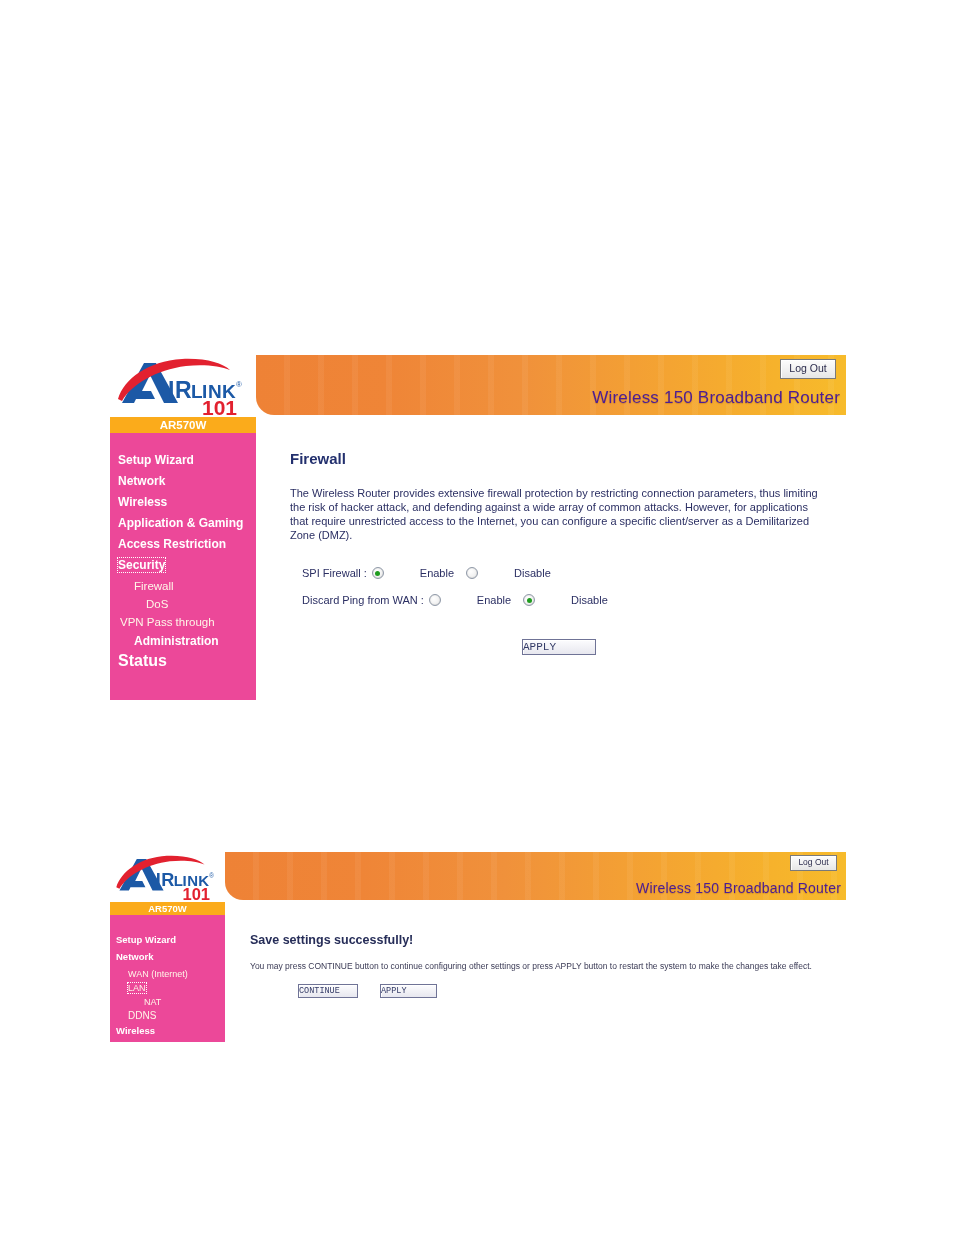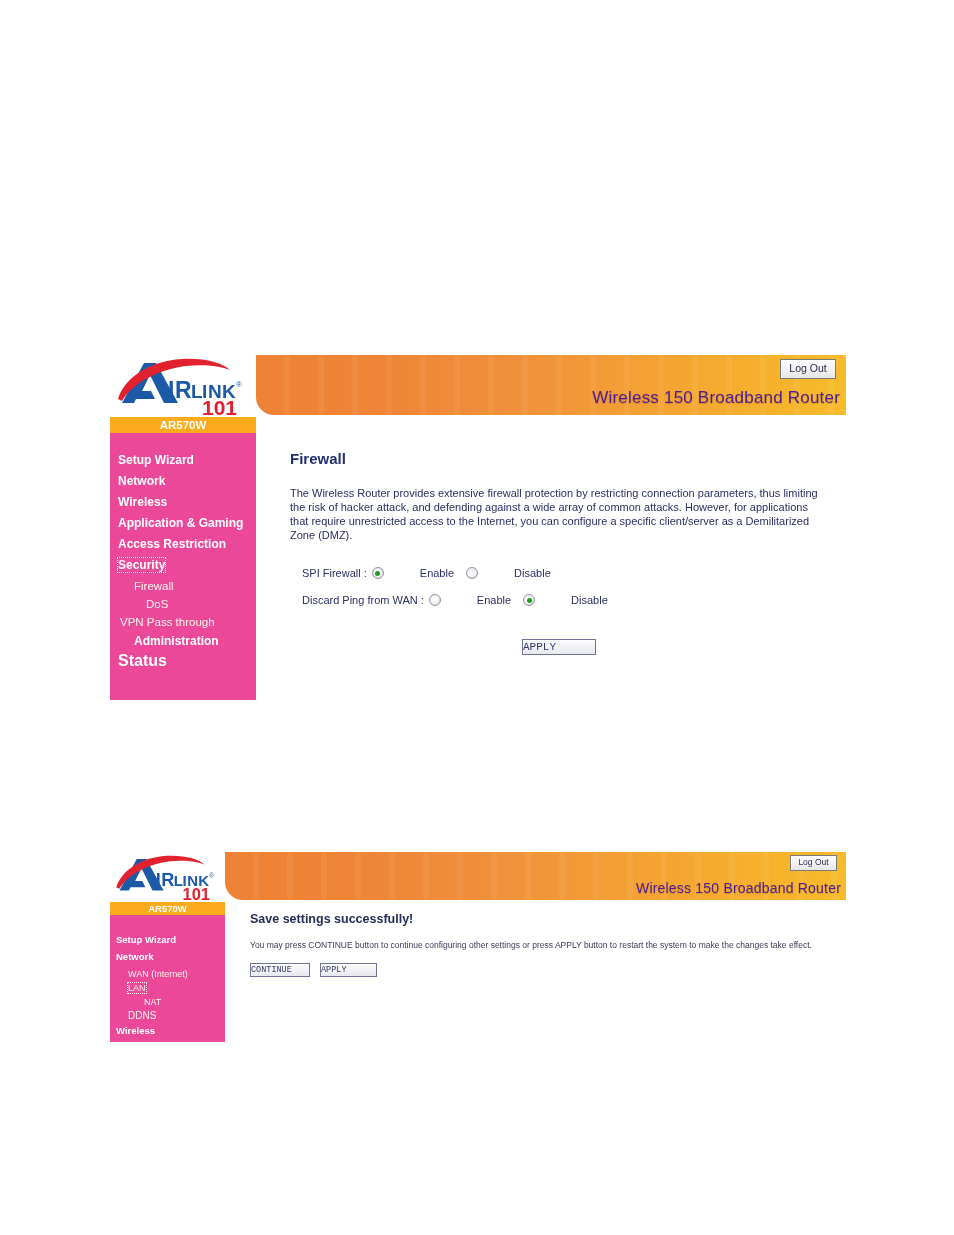--- a/index.html
+++ b/index.html
@@ -329,21 +329,21 @@
       </li>
       <li style="padding:0 0 0 18px; height:15px;">
         <span class="nav-sub" style="font-size:10px;">DDNS</span>
       </li>
       <li style="padding:0 0 0 6px; height:17px;">
         <span class="nav-item" style="font-size:9.5px;">Wireless</span>
       </li>
     </ul>
   </div>
 
-  <div class="content" style="left:140px; top:60px; width:596px;">
+  <div class="content" style="left:140px; top:81px; width:596px;">
     <h2 class="success-title" style="font-size:12.5px;">Save settings successfully!</h2>
     <p class="success-desc" style="font-size:8.5px; line-height:12px; margin-top:13px;">You may press CONTINUE button to continue configuring other settings or press APPLY button to restart the system to make the changes take effect.</p>
-    <div class="btn-row" style="margin-top:12px; gap:10px;">
+    <div class="btn-row" style="margin-top:12px; gap:22px;margin-left:48px;">
       <button class="form-btn" style="width:60px; height:14px; font-size:8.5px; padding:0;">CONTINUE</button>
       <button class="form-btn" style="width:57px; height:14px; font-size:8.5px; padding:0;">APPLY</button>
     </div>
   </div>
 </div>
 
 </body></html>

